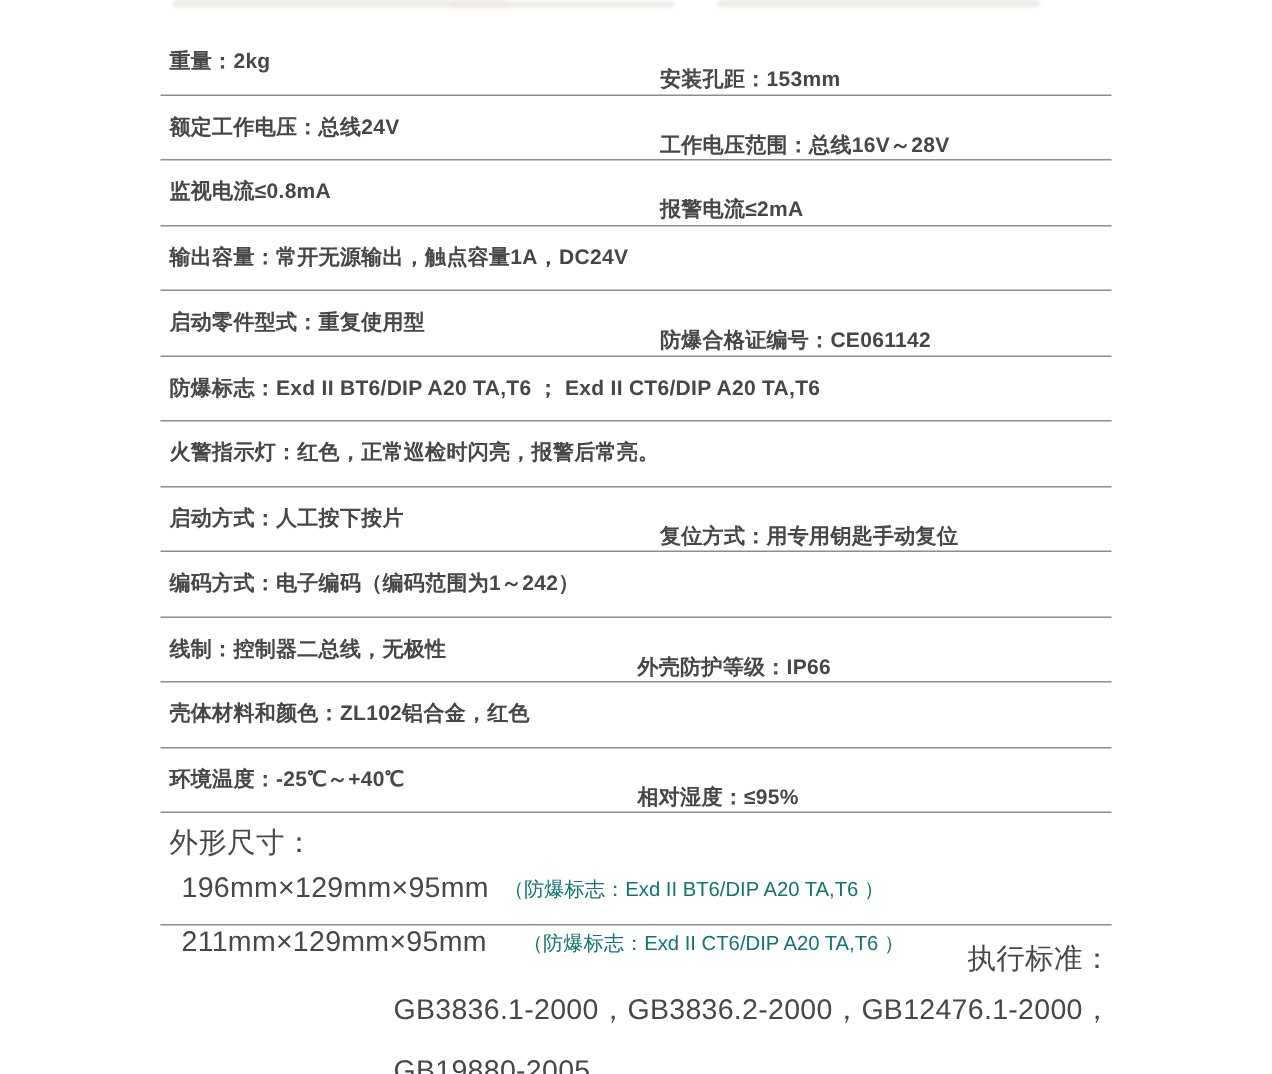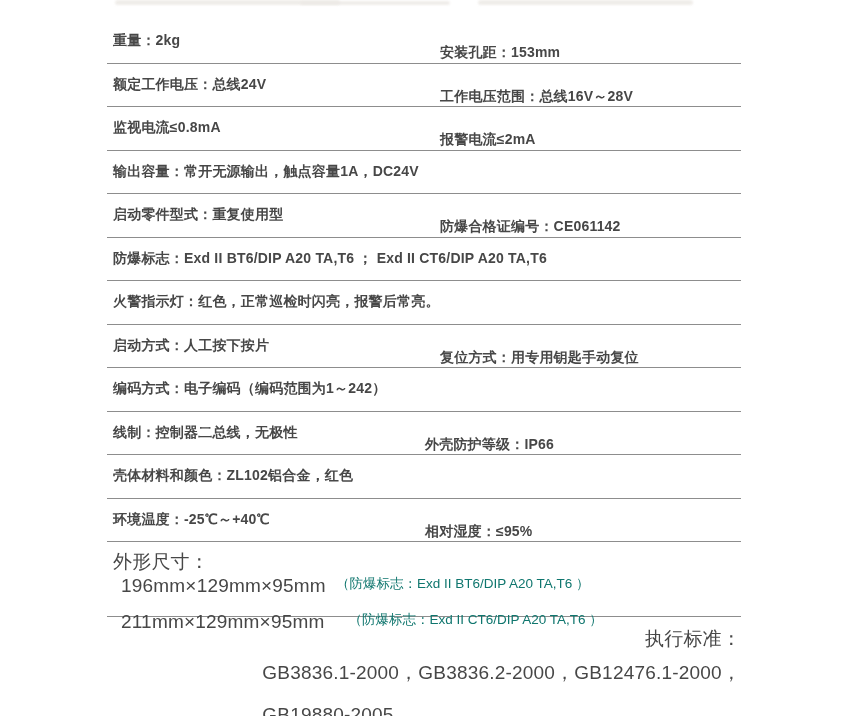--- a/index.html
+++ b/index.html
@@ -29,21 +29,21 @@
     position:relative;box-sizing:border-box;
     border-bottom:1px solid #8d8d8d;
     display:flex;align-items:flex-start;
     font-size:19px;font-weight:500;letter-spacing:.2px;
     padding-left:6px;white-space:nowrap;flex-direction:column;
   }
   .multi-row .row-label{flex:0 0 auto;}
   .multi-row .value-col{display:flex;flex-direction:column;margin-left:8px;}
 
   .dims-row{height:75px;padding-top:7px;}
-  .dims-row .vline{height:36px;display:flex;}
+  .dims-row .vline{height:36px;display:flex;align-items:center;}
   .dims-row .note{font-size:13.5px;font-weight:400;color:#0f766e;letter-spacing:0;}
   .dims-row .vline .note{margin-left:10px;}
   .dims-row .vline.second .note{margin-left:24px;}
 
   .standards-row{height:99px;padding-top:9px;border-bottom:none;align-items:flex-end;}
   .standards-row .vline{height:42px;display:flex;align-items:center;}
 </style>
 </head>
 <body>
 

